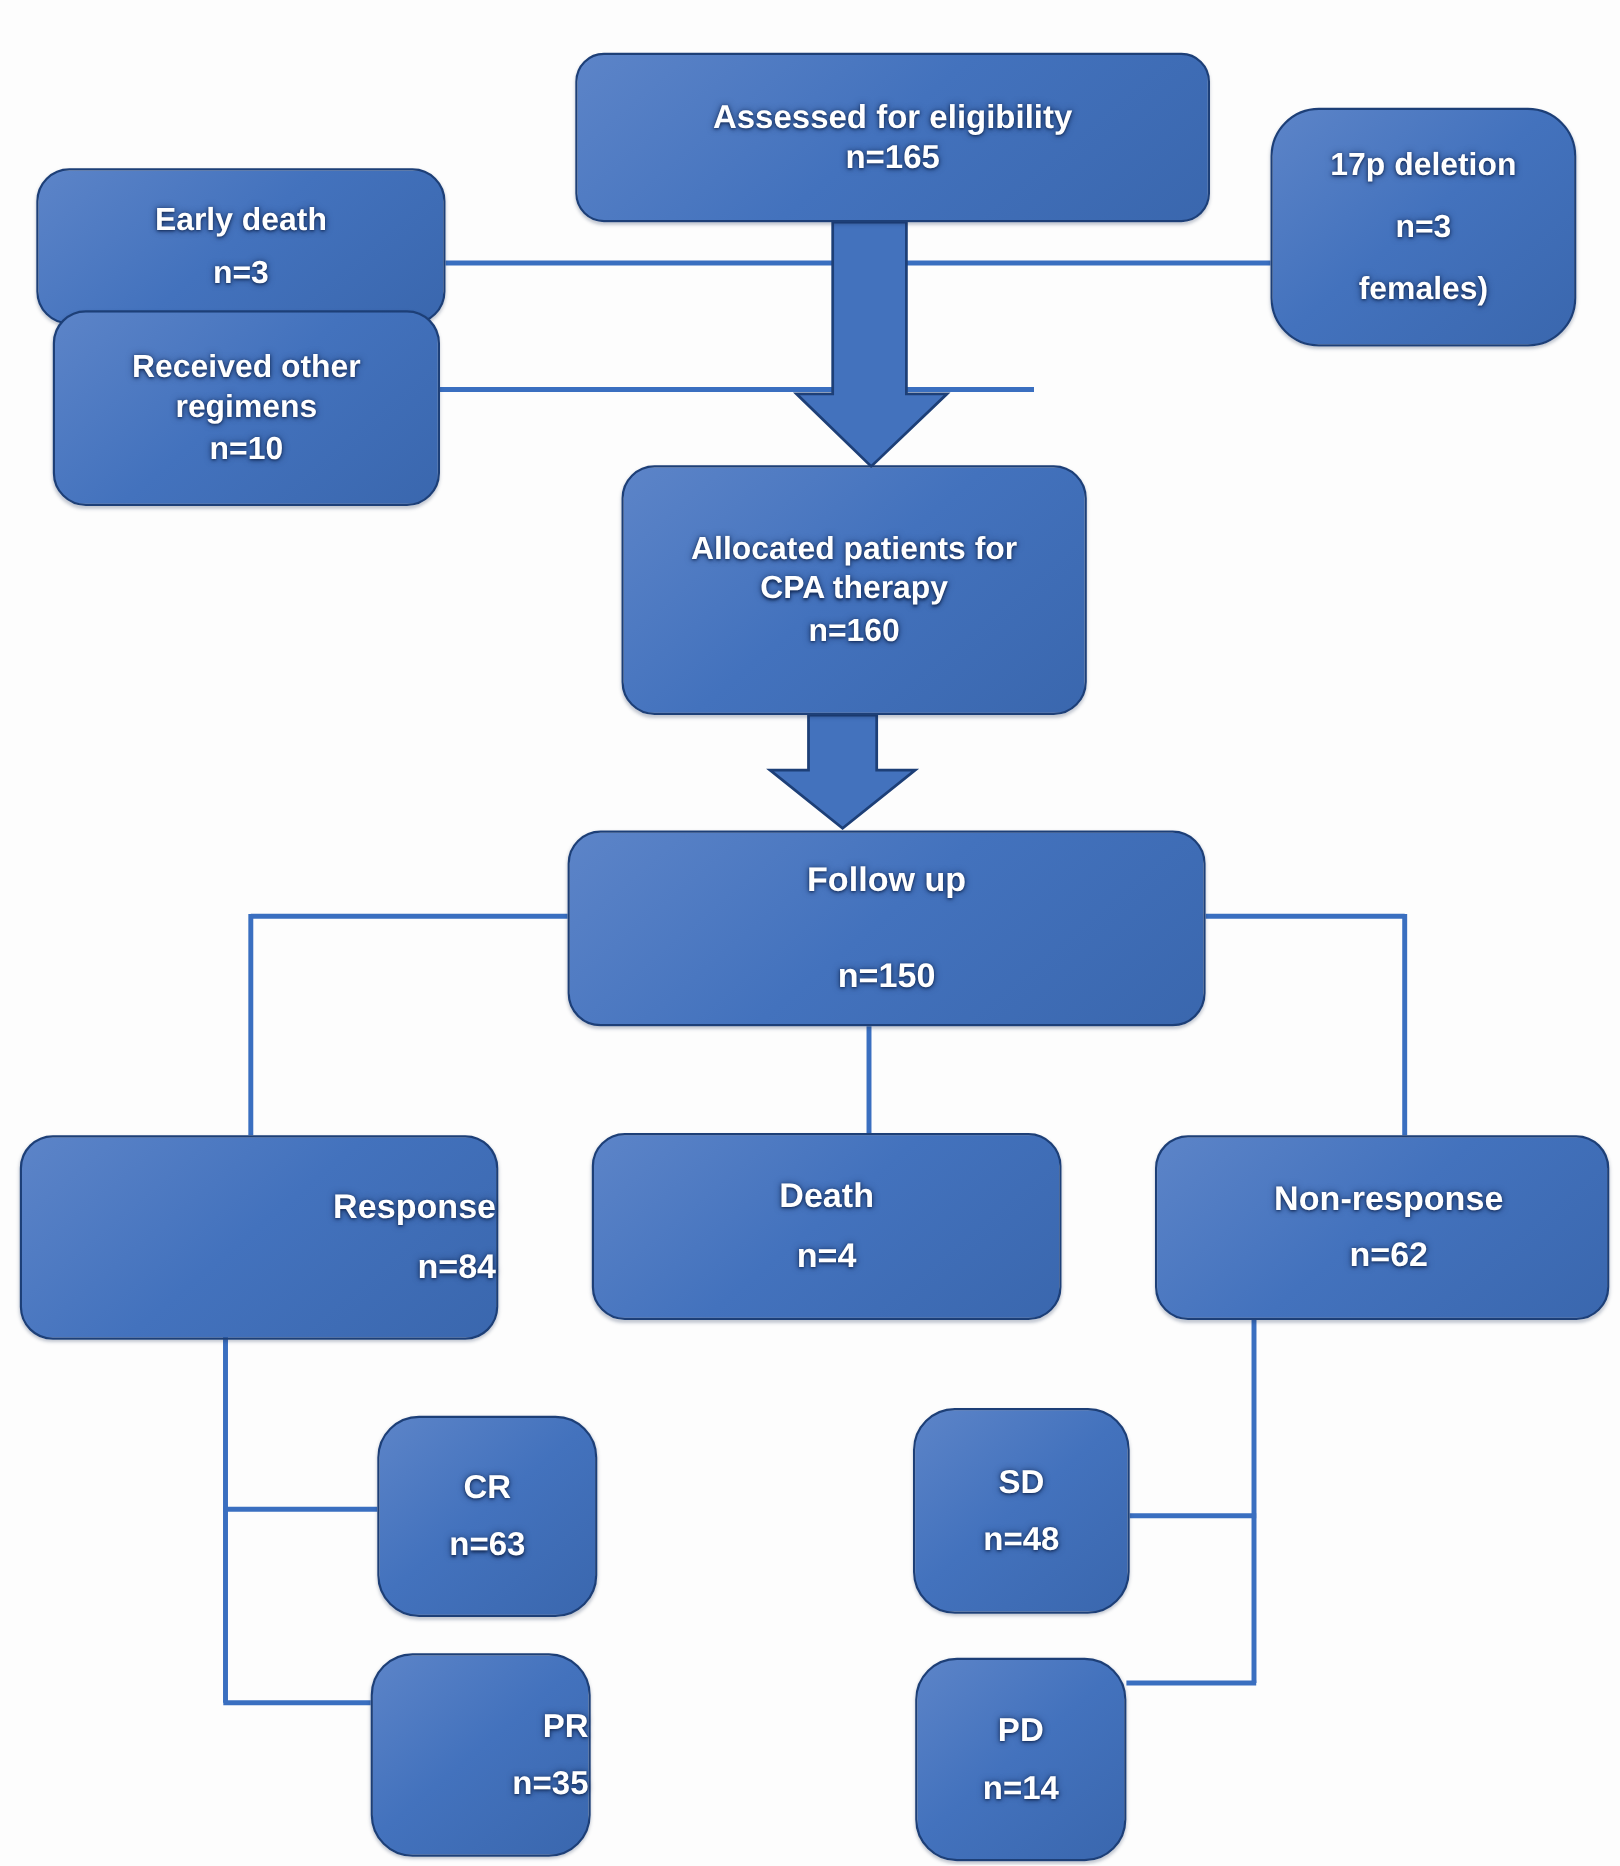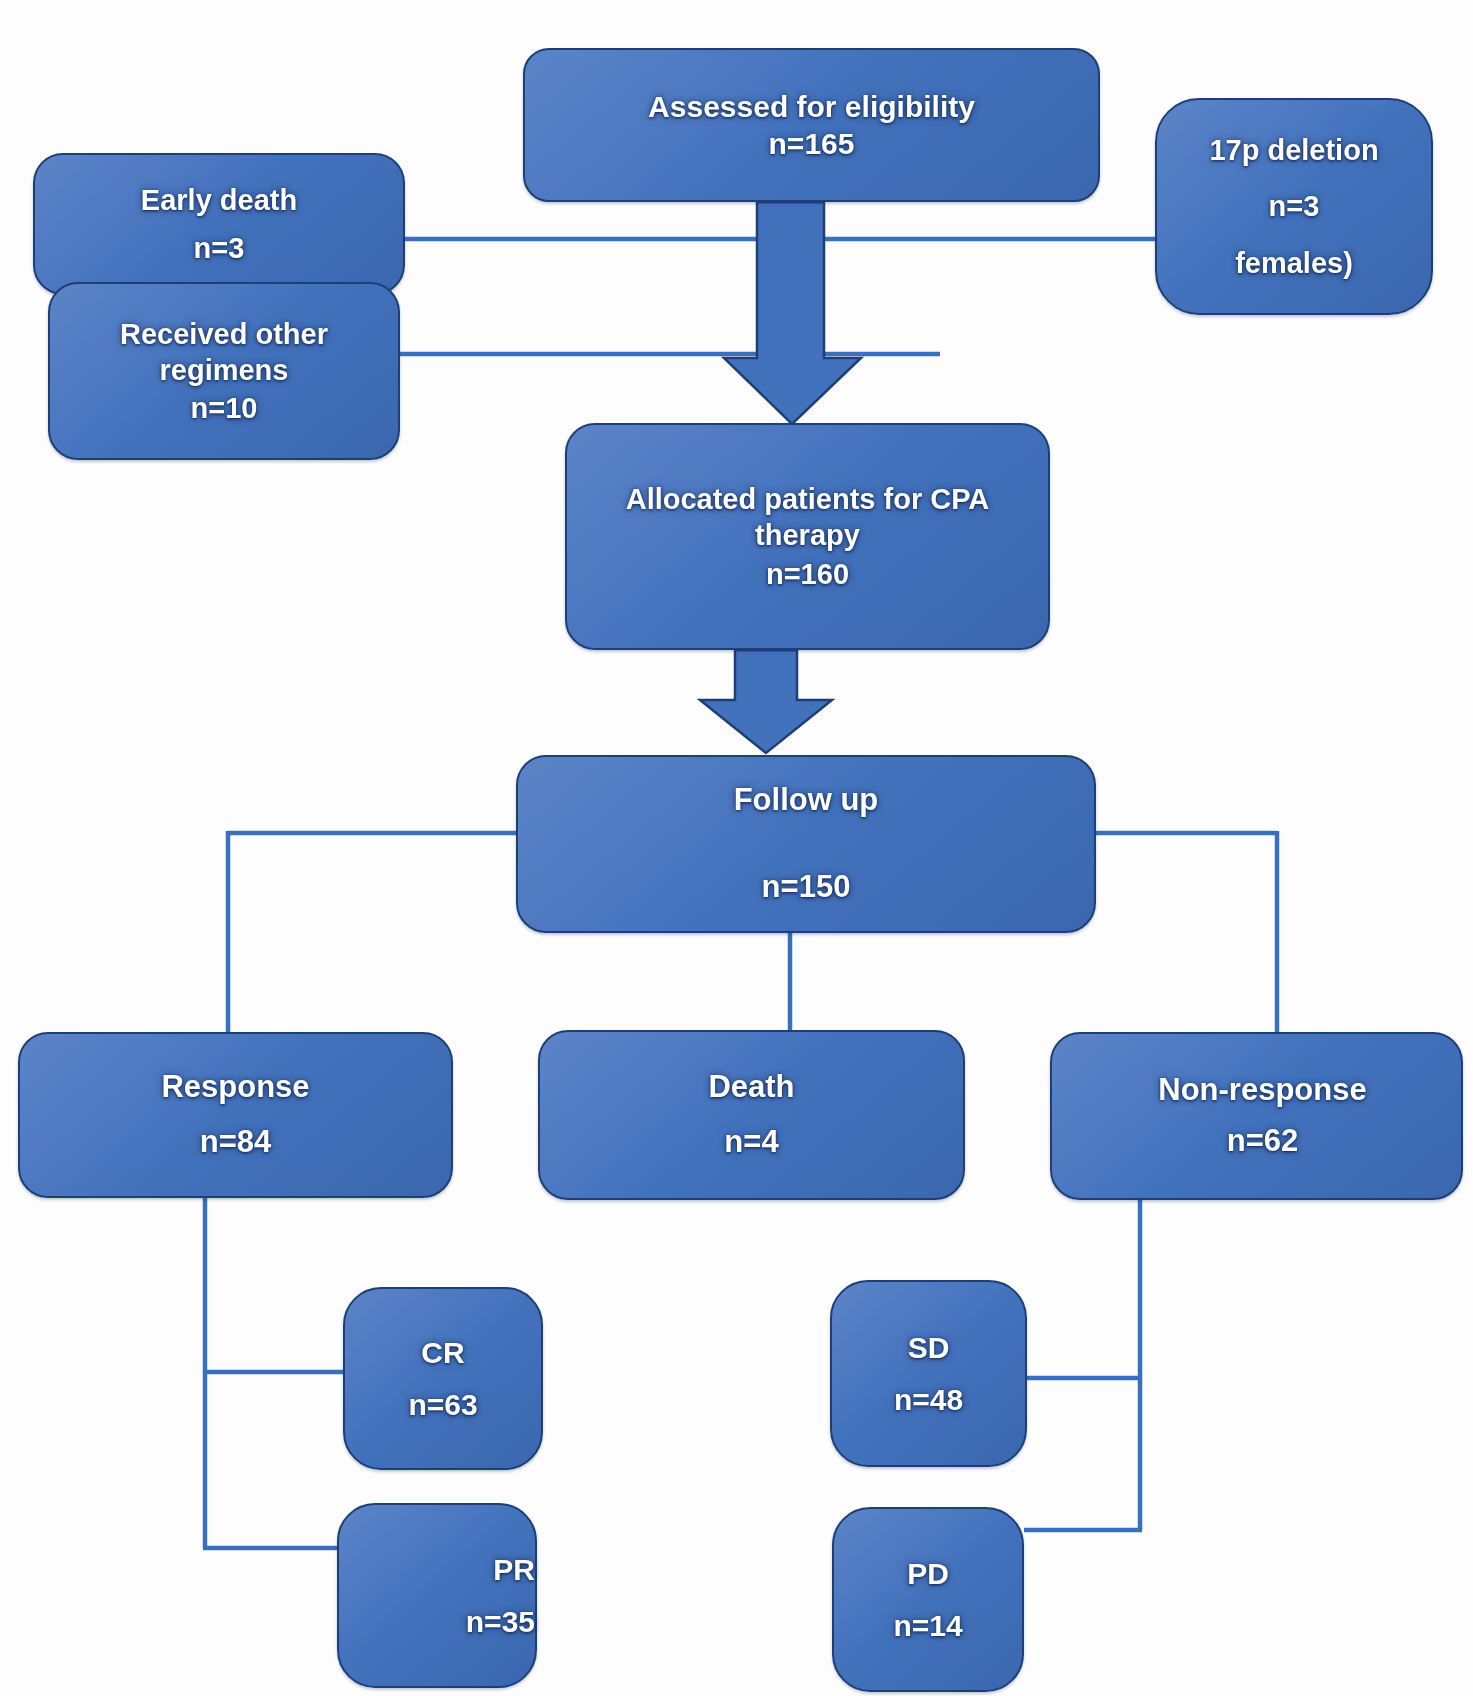--- a/index.html
+++ b/index.html
@@ -32,23 +32,23 @@
   .bl{
     display:block;
     text-shadow:0 1px 3px rgba(10,30,70,0.9), 0 0 7px rgba(10,30,70,0.55);
     line-height:1.25;
   }
   
   .node-assessed      {left:523px; top:48px;  width:577px; height:154px; font-size:30px; gap:0;  border-radius:26px;}
   .node-early-death   {left:33px;  top:125px; width:372px; height:142px; font-size:29px; gap:12px;margin-top:28px;}
   .node-deletion-17p  {left:1155px;top:98px;  width:278px; height:217px; font-size:29px; gap:20px; border-radius:44px;}
   .node-received-other{left:48px;  top:282px; width:352px; height:178px; font-size:29px; gap:2px;  padding:0 30px;}
-  .node-allocated     {left:565px; top:423px; width:485px; height:227px; font-size:29px; gap:2px;  padding:0 36px;}
+  .node-allocated     {left:565px; top:423px; width:423px; height:227px; font-size:29px; gap:2px;  padding:0 36px;}
   .node-follow-up     {left:516px; top:755px; width:580px; height:178px; font-size:31px; gap:48px;}
-  .node-response      {left:18px;  top:1032px;width:435px; height:166px; font-size:31px; gap:16px;}
+  .node-response      {left:18px;  top:1032px;width:435px; height:186px; font-size:31px; gap:16px;align-items:flex-end;}
   .node-death         {left:538px; top:1030px;width:427px; height:170px; font-size:31px; gap:16px;}
   .node-non-response  {left:1050px;top:1032px;width:413px; height:168px; font-size:31px; gap:12px;padding-left:12px;}
   .node-cr            {left:343px; top:1287px;width:200px; height:183px; font-size:30px; gap:14px; border-radius:38px;}
   .node-sd            {left:830px; top:1280px;width:197px; height:187px; font-size:30px; gap:14px; border-radius:38px;}
   .node-pr            {left:337px; top:1503px;width:200px; height:185px; font-size:30px; gap:14px; border-radius:38px;align-items:flex-end;}
   .node-pd            {left:832px; top:1507px;width:192px; height:185px; font-size:30px; gap:14px; border-radius:38px;}
 </style>
 </head>
 <body>
 

